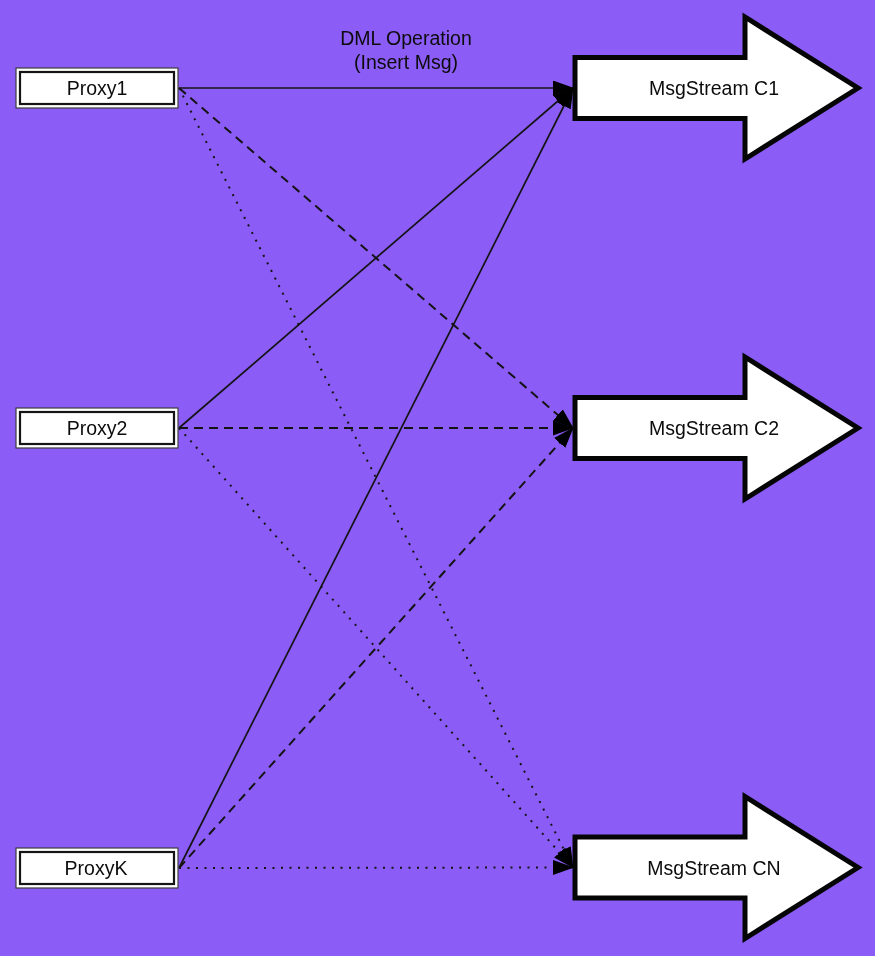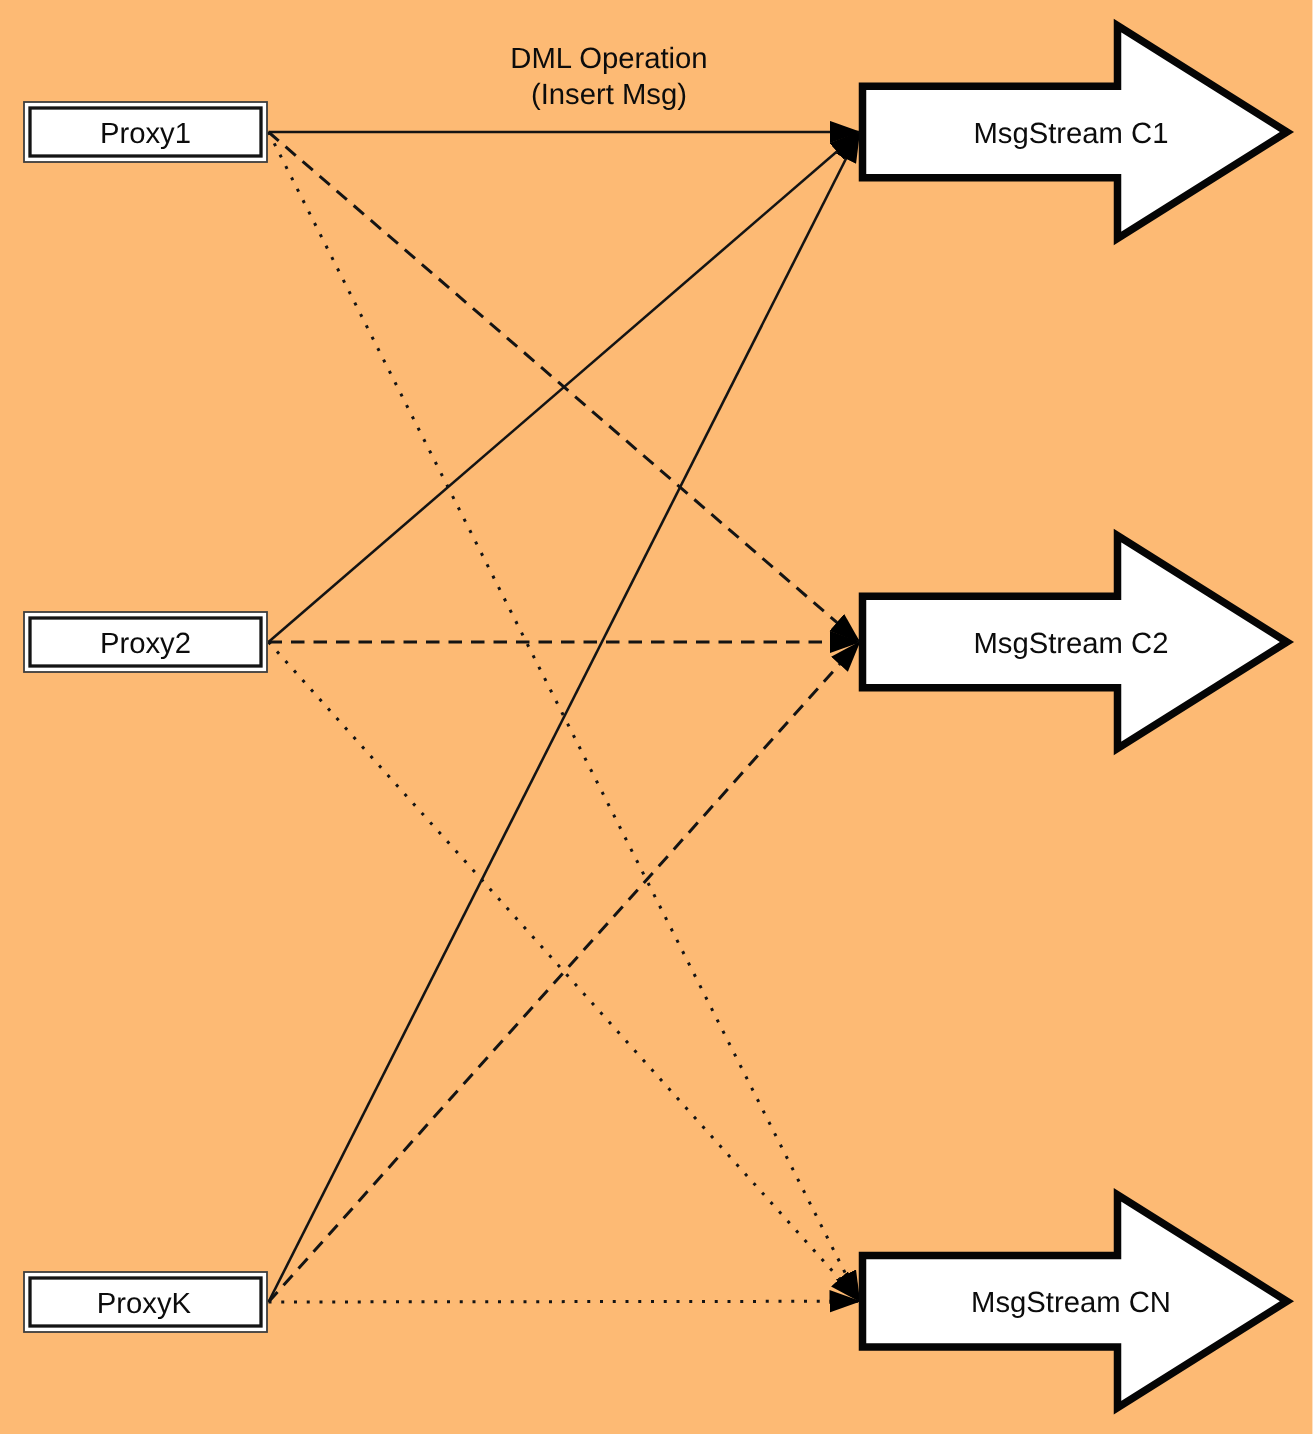--- a/index.html
+++ b/index.html
@@ -4,21 +4,21 @@
 <style>
   html, body {
     margin: 0;
     padding: 0;
     background: #ffffff;
   }
   .canvas {
     position: relative;
     width: 875px;
     height: 956px;
-    background: #fdba74;
+    background: #8b5cf6;
     font-family: "Liberation Sans", sans-serif;
     overflow: hidden;
   }
   svg {
     display: block;
   }
   svg text {
     font-family: "Liberation Sans", sans-serif;
     fill: #0c0c0c;
   }

